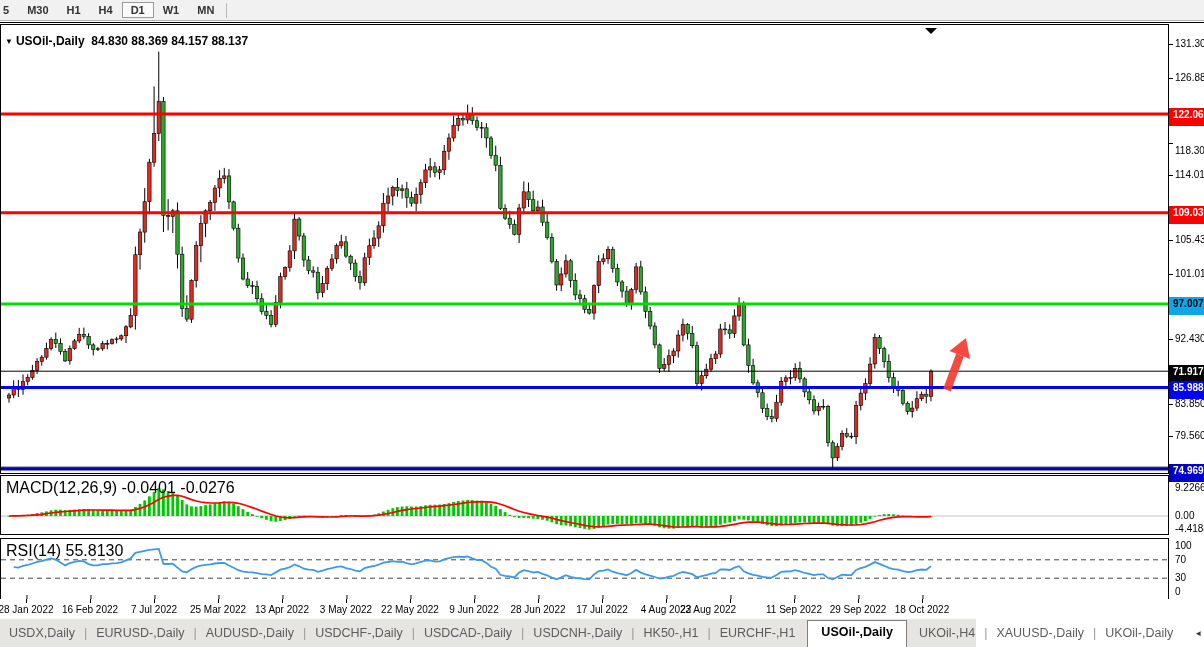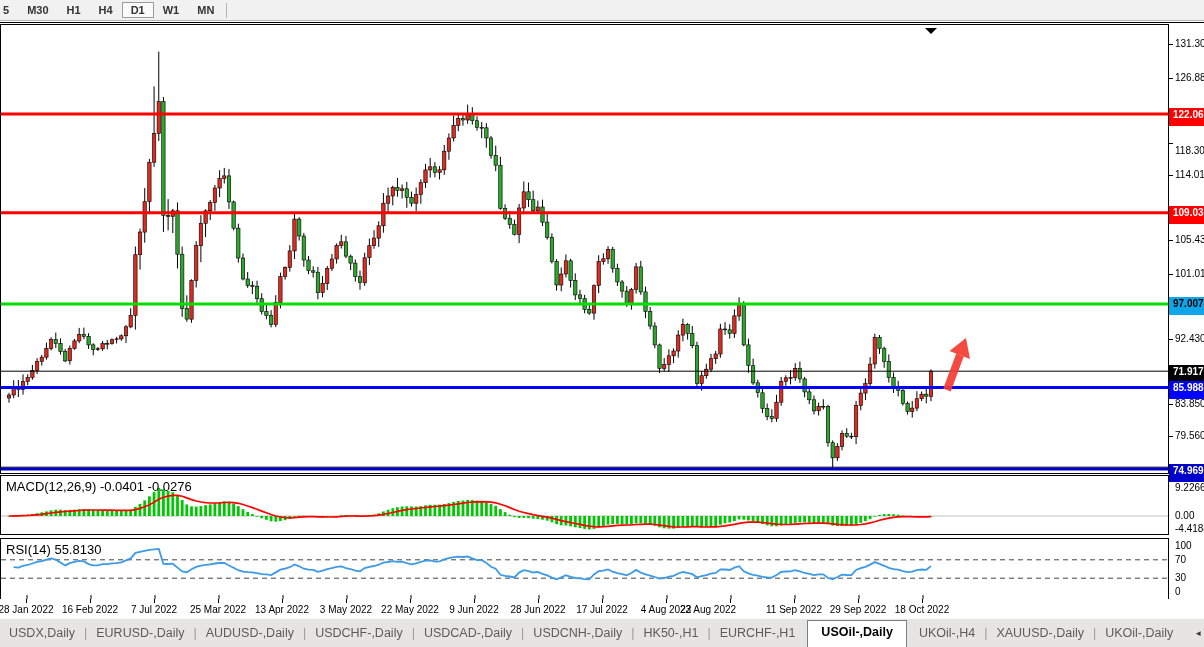--- a/index.html
+++ b/index.html
@@ -15,34 +15,34 @@
 
   #chart-window{position:absolute;top:22px;left:0;width:1204px;height:596px;background:#fff;border-top:1px solid #000}
   .pane{position:absolute;left:0;width:1169px;border:1px solid #000;background:#fff}
   #main-pane{top:1px;height:450px}
   #macd-pane{top:452px;height:60px}
   #rsi-pane{top:515px;height:62px}
   .pane svg{display:block}
 
   #chart-title{position:absolute;top:11px;left:5px;font-size:12px;font-weight:700;color:#000;white-space:nowrap}
   #chart-title .tri{font-size:8px;vertical-align:1px;margin-right:3px}
-  .ind-label{position:absolute;left:6px;font-size:13px;color:#000;white-space:nowrap}
+  .ind-label{position:absolute;left:6px;font-size:16px;color:#000;white-space:nowrap}
   #macd-label{top:456px}
   #rsi-label{top:519px}
 
   #price-axis{position:absolute;left:1169px;top:0;width:35px;height:596px;font-size:10px;color:#000;background:#fff}
   .ptickmark{position:absolute;left:0;width:4px;height:1px;background:#000}
   .ptick{position:absolute;left:6px;height:12px;line-height:12px;white-space:nowrap}
   .plabel{position:absolute;left:0;width:35px;height:18px;line-height:13px;padding-left:4px;font-weight:600;white-space:nowrap}
 
   #date-axis{position:absolute;left:0;top:576px;width:1169px;height:20px;background:#fff}
   .dtickmark{position:absolute;top:0;width:1px;height:4px;background:#000}
   .dlabel{position:absolute;top:5px;transform:translateX(-50%);font-size:10px;color:#000;white-space:nowrap}
 
-  #tabbar{position:absolute;left:0;top:618px;width:1204px;height:29px;background:#e7e5e1;
+  #tabbar{position:absolute;left:0;top:618px;width:976px;height:29px;background:#e7e5e1;
     border-top:1px solid #fafafa;display:flex;align-items:flex-end;font-size:12.5px;color:#5c5c5c}
   #tabbar .spacer{width:16px}
   .tab{padding:4px 9px 7px;white-space:nowrap}
   .tab-sep{padding:4px 0 7px;color:#9a9a9a}
   .tab-active{background:#fff;border:1px solid #7e7e7e;border-bottom:none;padding:4px 13px 8px;
     color:#000;font-weight:700;margin:0 3px;white-space:nowrap}
   .tab-nav{margin-left:auto;display:flex;gap:12px;padding:0 12px 9px;font-size:8px;color:#3a3a3a}
   .tab-nav span{cursor:default}
 </style>
 </head>
@@ -467,20 +467,21 @@
         <line x1="0" y1="362.5" x2="1167" y2="362.5" stroke="#0000ff" stroke-width="3"></line>
         <line x1="0" y1="442.2" x2="1167" y2="442.2" stroke="#000" stroke-width="1"></line>
         <line x1="0" y1="444.0" x2="1167" y2="444.0" stroke="#0000cc" stroke-width="3"></line>
         <polygon points="924,3 936,3 930,9" fill="#000"></polygon>
         <g fill="#f23b31" stroke="none" opacity="0.92">
           <line x1="946" y1="365" x2="959" y2="330" stroke="#f23b31" stroke-width="8"></line>
           <polygon points="965,313 948.5,326 969,334"></polygon>
         </g>
       </svg>
   </div>
+  <div id="chart-title"><span class="tri">▼</span><span>USOil-,Daily</span>&nbsp;&nbsp;<span>84.830 88.369 84.157 88.137</span></div>
 
   <div class="pane" id="macd-pane">
     <svg id="macd-svg" width="1167" height="58">
         <line x1="0" y1="40" x2="1167" y2="40" stroke="#c0c0c0" stroke-width="1"></line>
         <g>
           <rect x="6.6" y="40.0" width="2.8" height="0.7" fill="#00c800"></rect>
           <rect x="11.3" y="39.7" width="2.8" height="0.7" fill="#00c800"></rect>
           <rect x="16.0" y="39.5" width="2.8" height="0.7" fill="#00c800"></rect>
           <rect x="20.6" y="39.1" width="2.8" height="0.9" fill="#00c800"></rect>
           <rect x="25.3" y="38.6" width="2.8" height="1.4" fill="#00c800"></rect>

